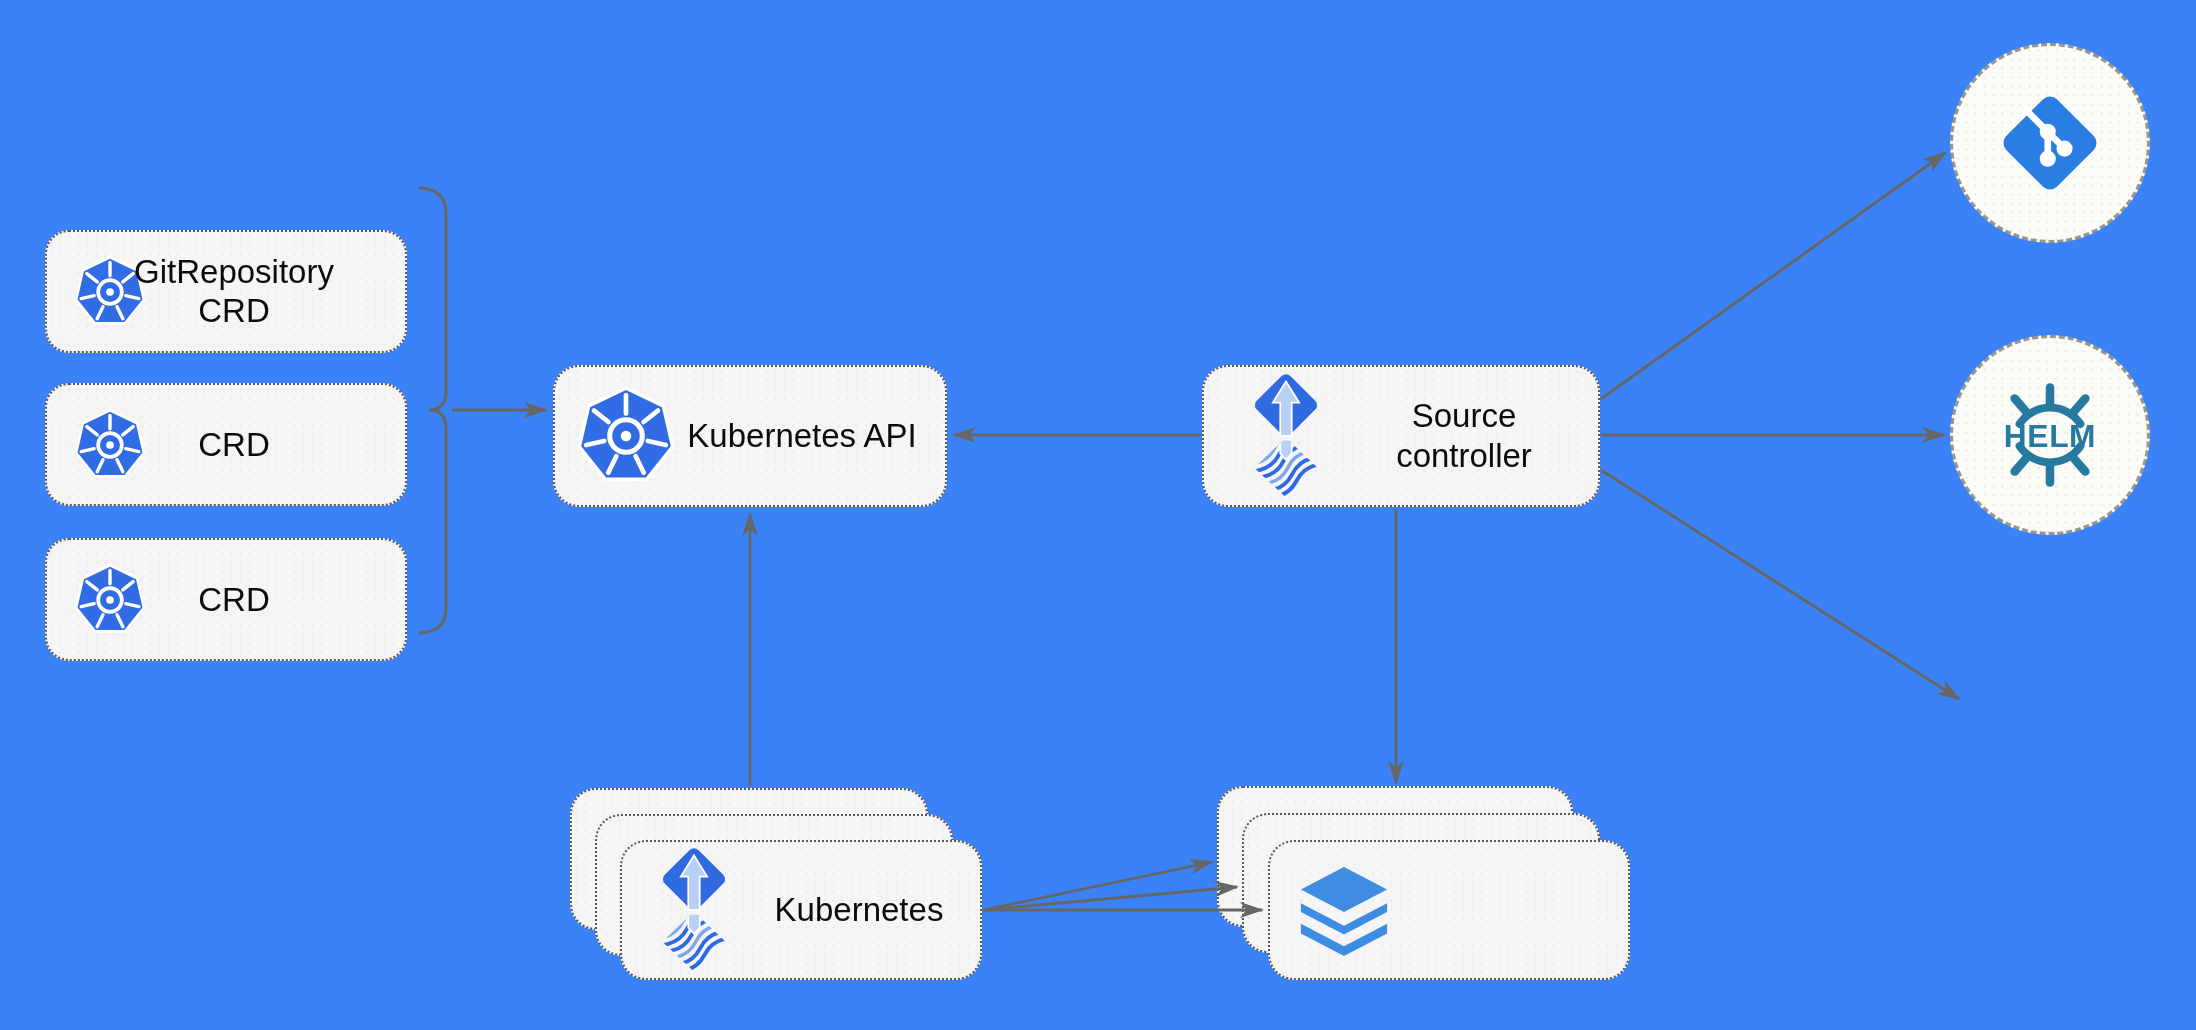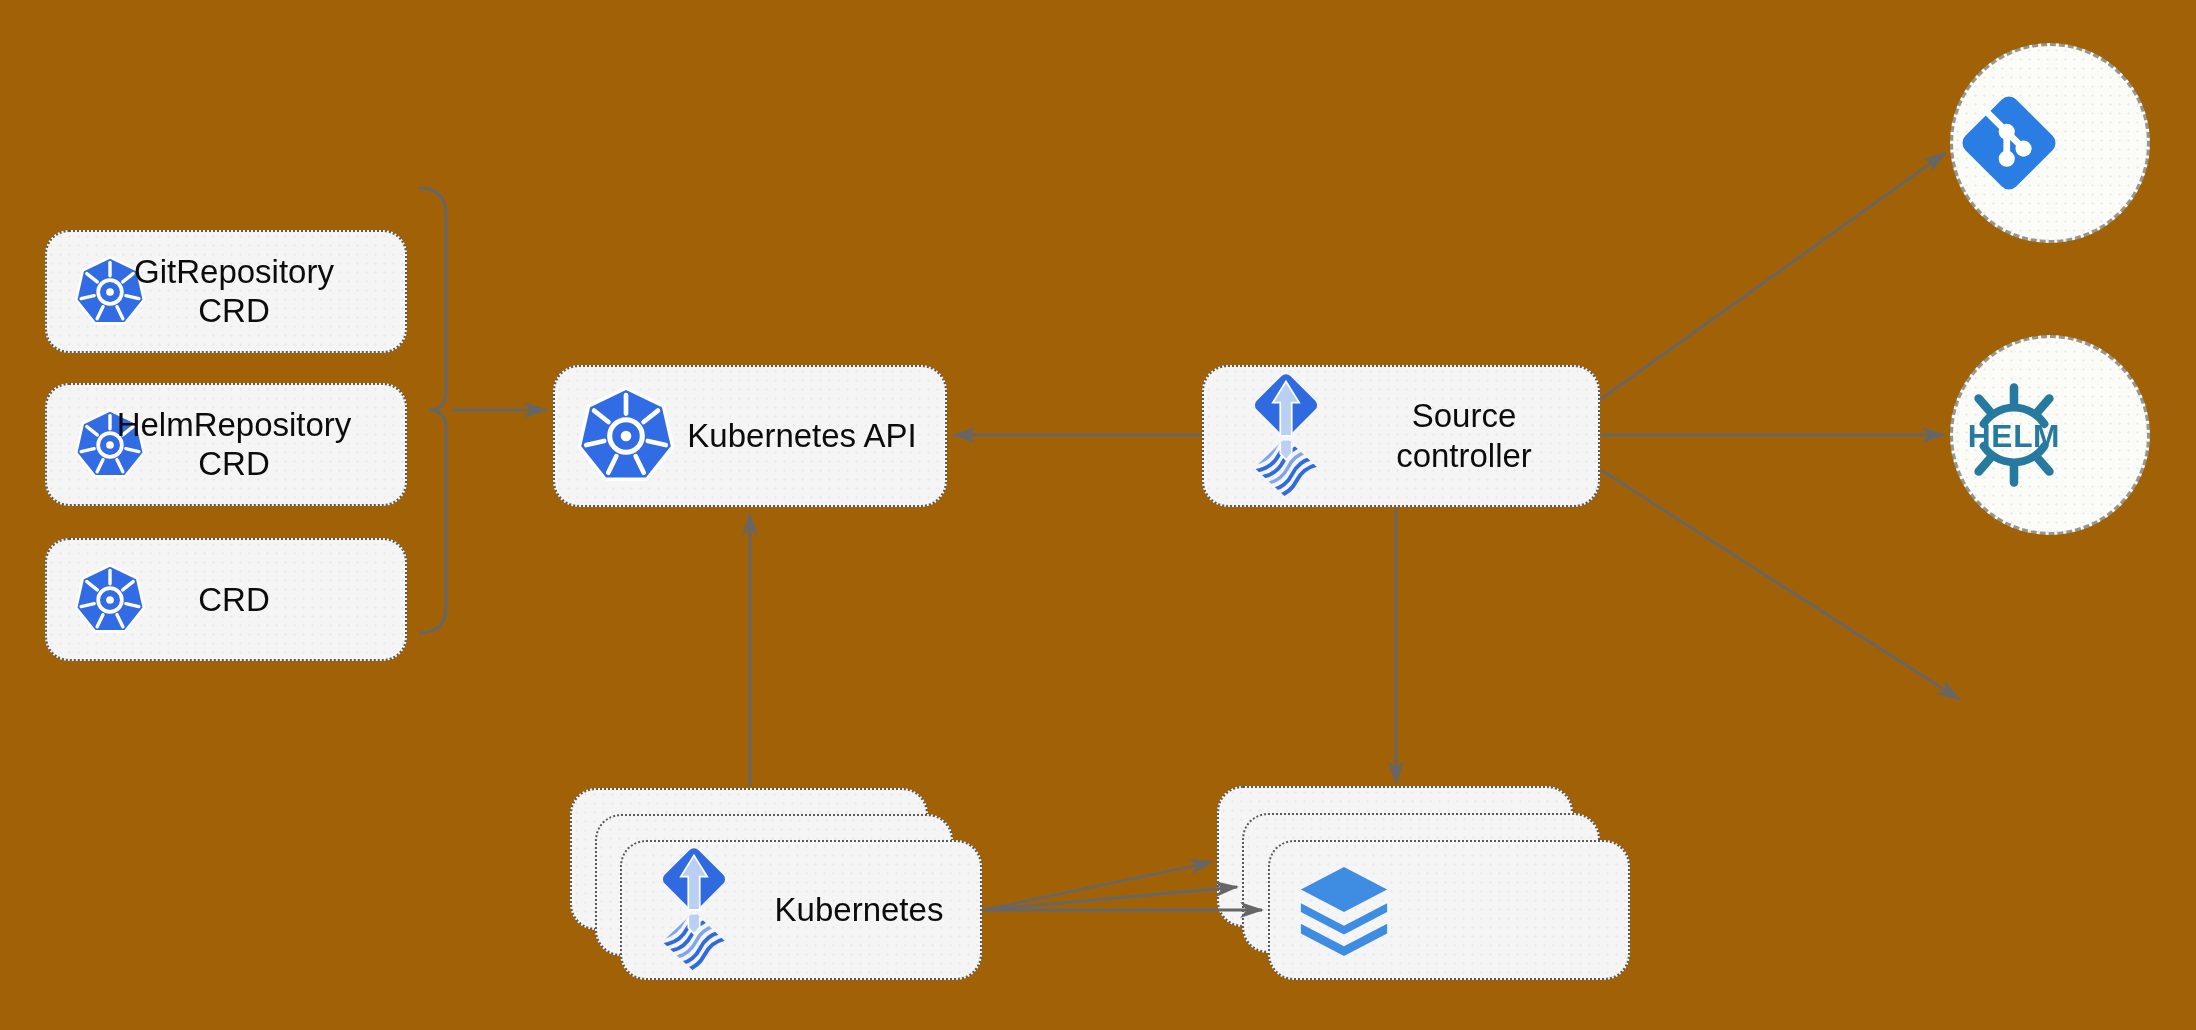--- a/index.html
+++ b/index.html
@@ -1,17 +1,17 @@
 <!DOCTYPE html>
 <html><head>
 <meta charset="utf-8">
 <style>
   html,body{margin:0;padding:0;background:#fff;}
   .canvas{
-    position:relative;width:2196px;height:1030px;background:#a16207;overflow:hidden;
+    position:relative;width:2196px;height:1030px;background:#3b82f6;overflow:hidden;
     font-family:"Liberation Sans","DejaVu Sans",sans-serif;color:#0c0c0c;
   }
   
   .node,.ghost{
     position:absolute;box-sizing:border-box;
     background-color:#f5f5f5;
     background-image:radial-gradient(rgba(150,150,130,0.10) 1.2px, transparent 1.2px);
     background-size:9px 9px;
     border:2px dotted #595959;border-radius:26px;
   }
@@ -41,21 +41,21 @@
   #art-g2{left:1242px;top:813px;width:358px;height:140px;}
   #artifacts{left:1268px;top:840px;width:362px;height:140px;}
   #artifacts .icon{margin-left:24px;}
   
   .circle{
     position:absolute;box-sizing:border-box;width:200px;height:200px;border-radius:50%;
     border:3px dashed #96968f;
     background-color:#fbfbf7;
     background-image:radial-gradient(rgba(160,160,130,0.15) 1.3px, transparent 1.3px);
     background-size:9px 9px;
-    display:flex;align-items:center;
+    display:flex;align-items:center;justify-content:center;
   }
   #circle-git{left:1950px;top:43px;}
   #circle-helm{left:1950px;top:335px;}
   #circle-s3{left:1950px;top:650px;}
   
   .overlay{position:absolute;left:0;top:0;pointer-events:none;}
   .hidden-defs{position:absolute;width:0;height:0;}
 </style>
 </head>
 <body>
@@ -108,21 +108,20 @@
     <div class="label">
       <span>GitRepository</span>
       <span>CRD</span>
     </div>
   </div>
   <div class="node crd" id="crd2">
     <svg class="icon" width="74" height="74">
         <use href="#k8s-logo"></use>
       </svg>
     <div class="label">
-      <span>HelmRepository</span>
       <span>CRD</span>
     </div>
   </div>
   <div class="node crd" id="crd3">
     <svg class="icon" width="74" height="74">
         <use href="#k8s-logo"></use>
       </svg>
     <div class="label">
       <span>CRD</span>
     </div>

